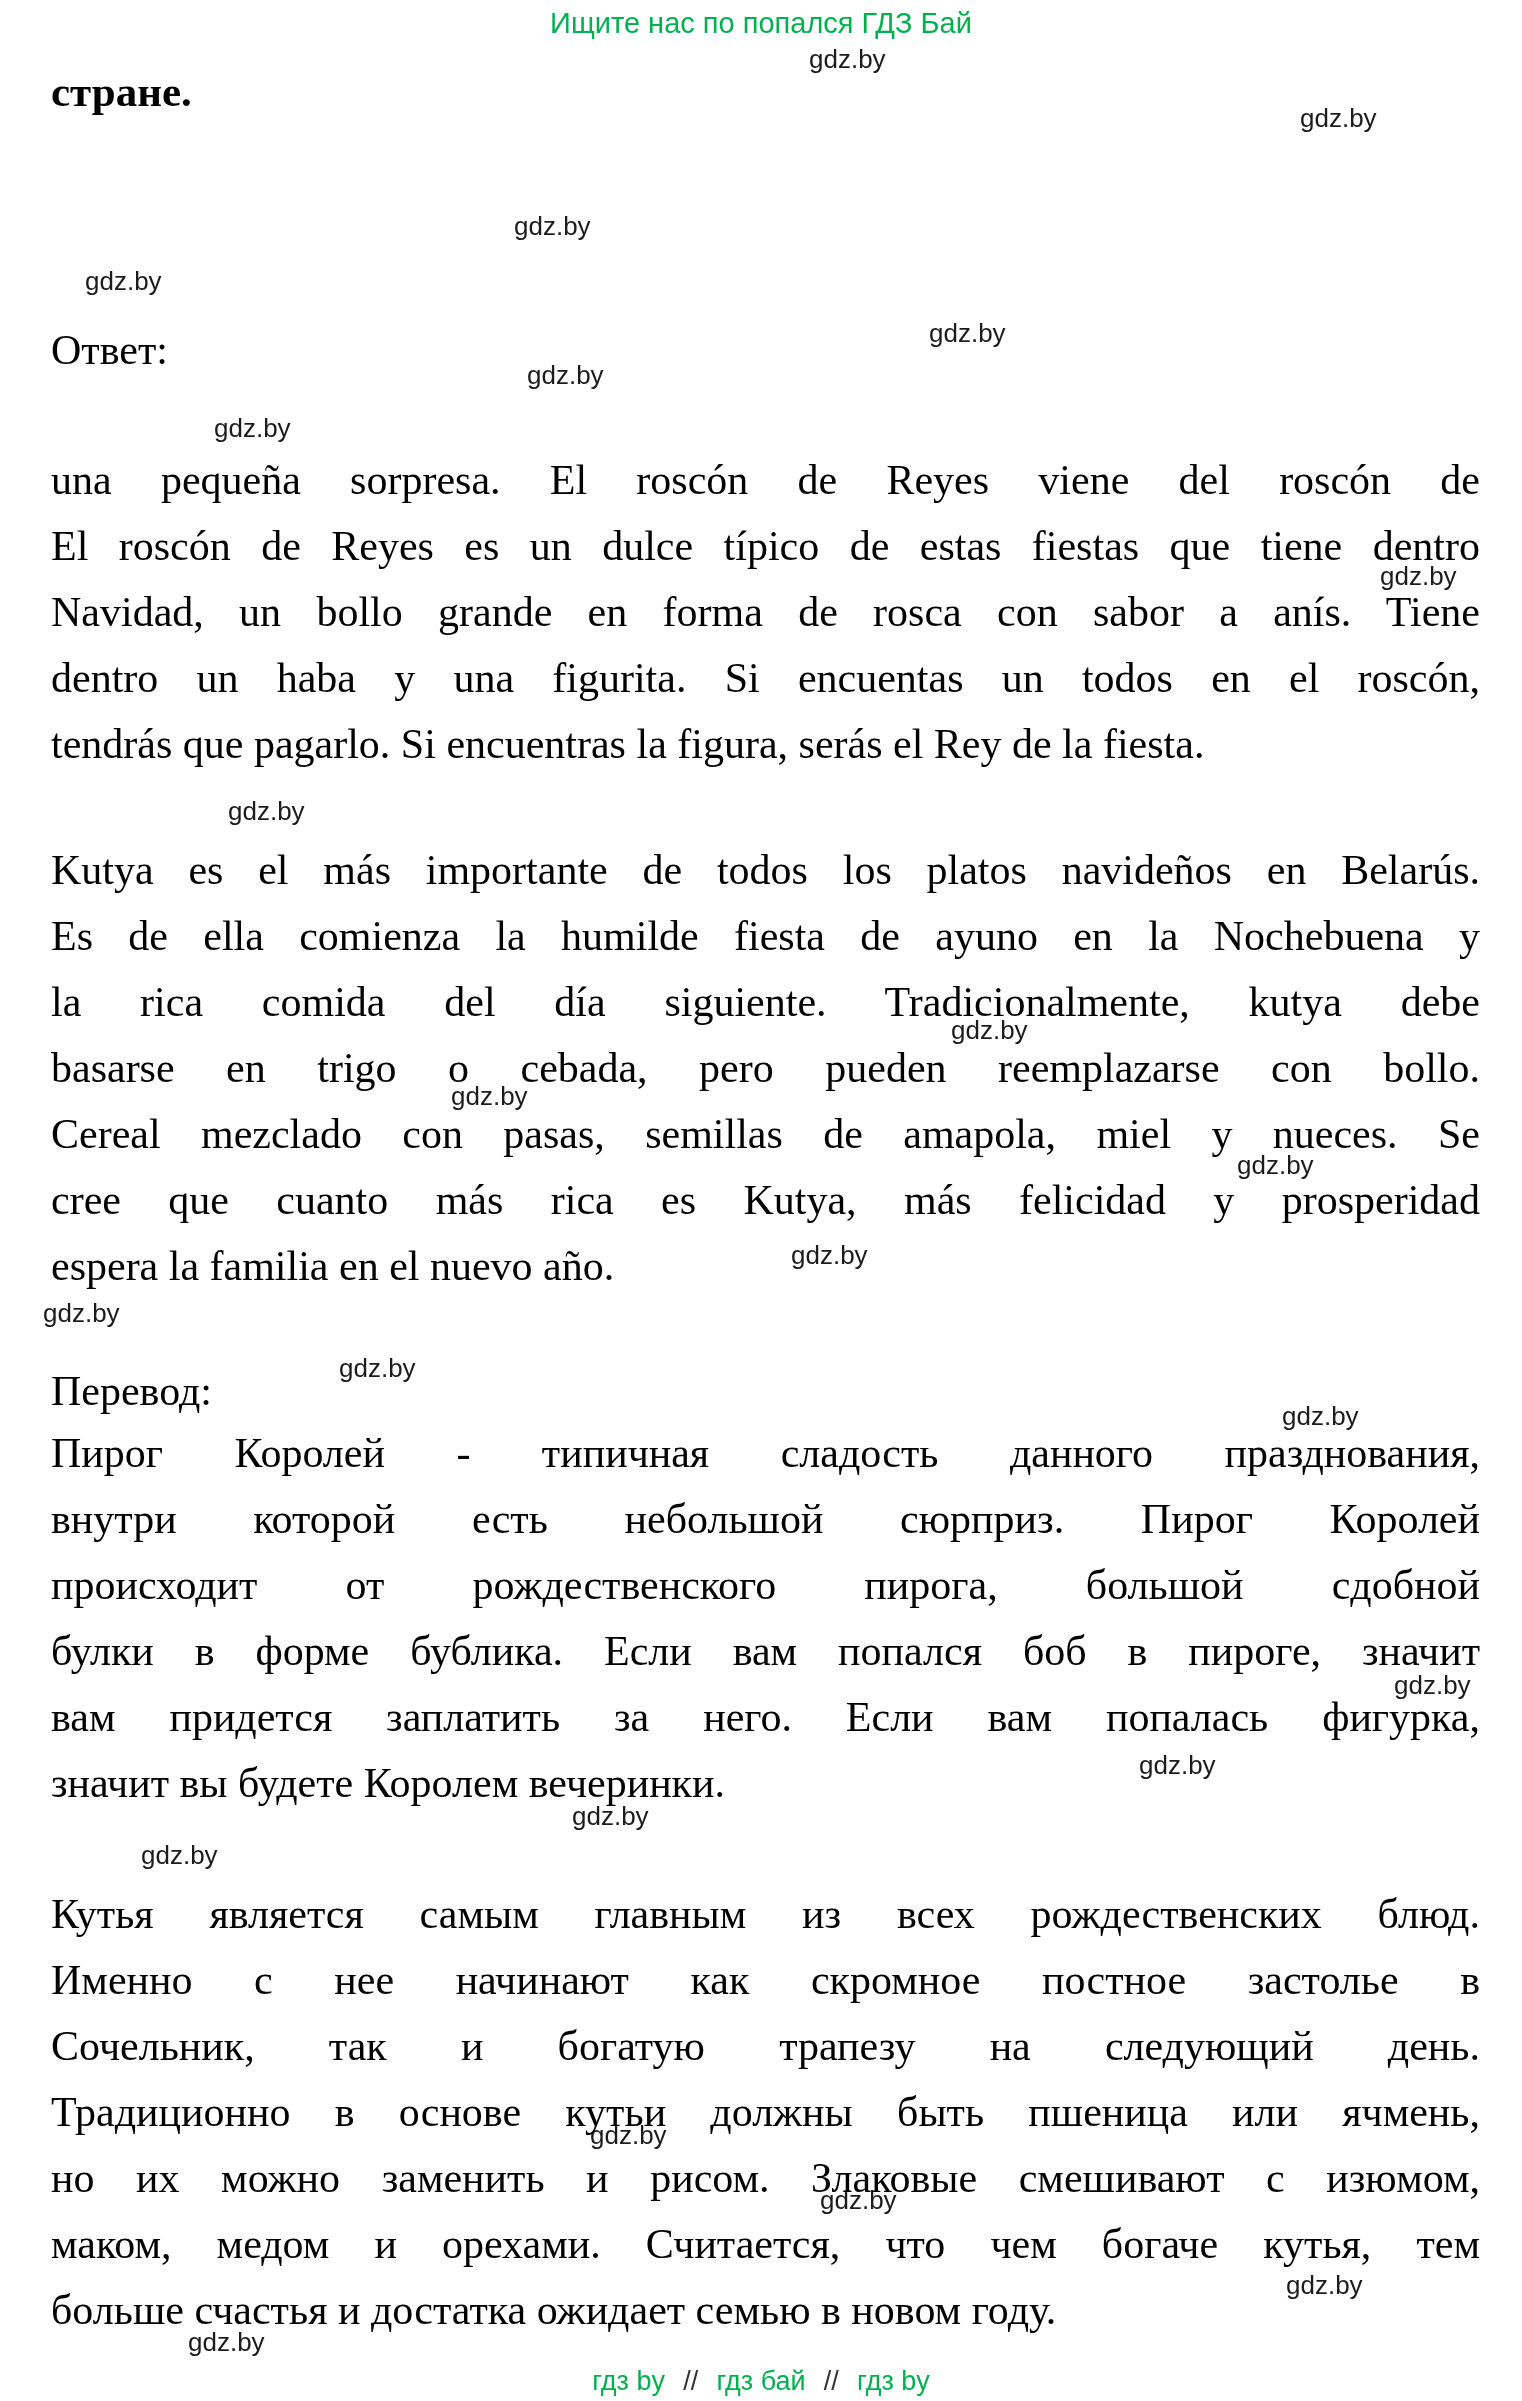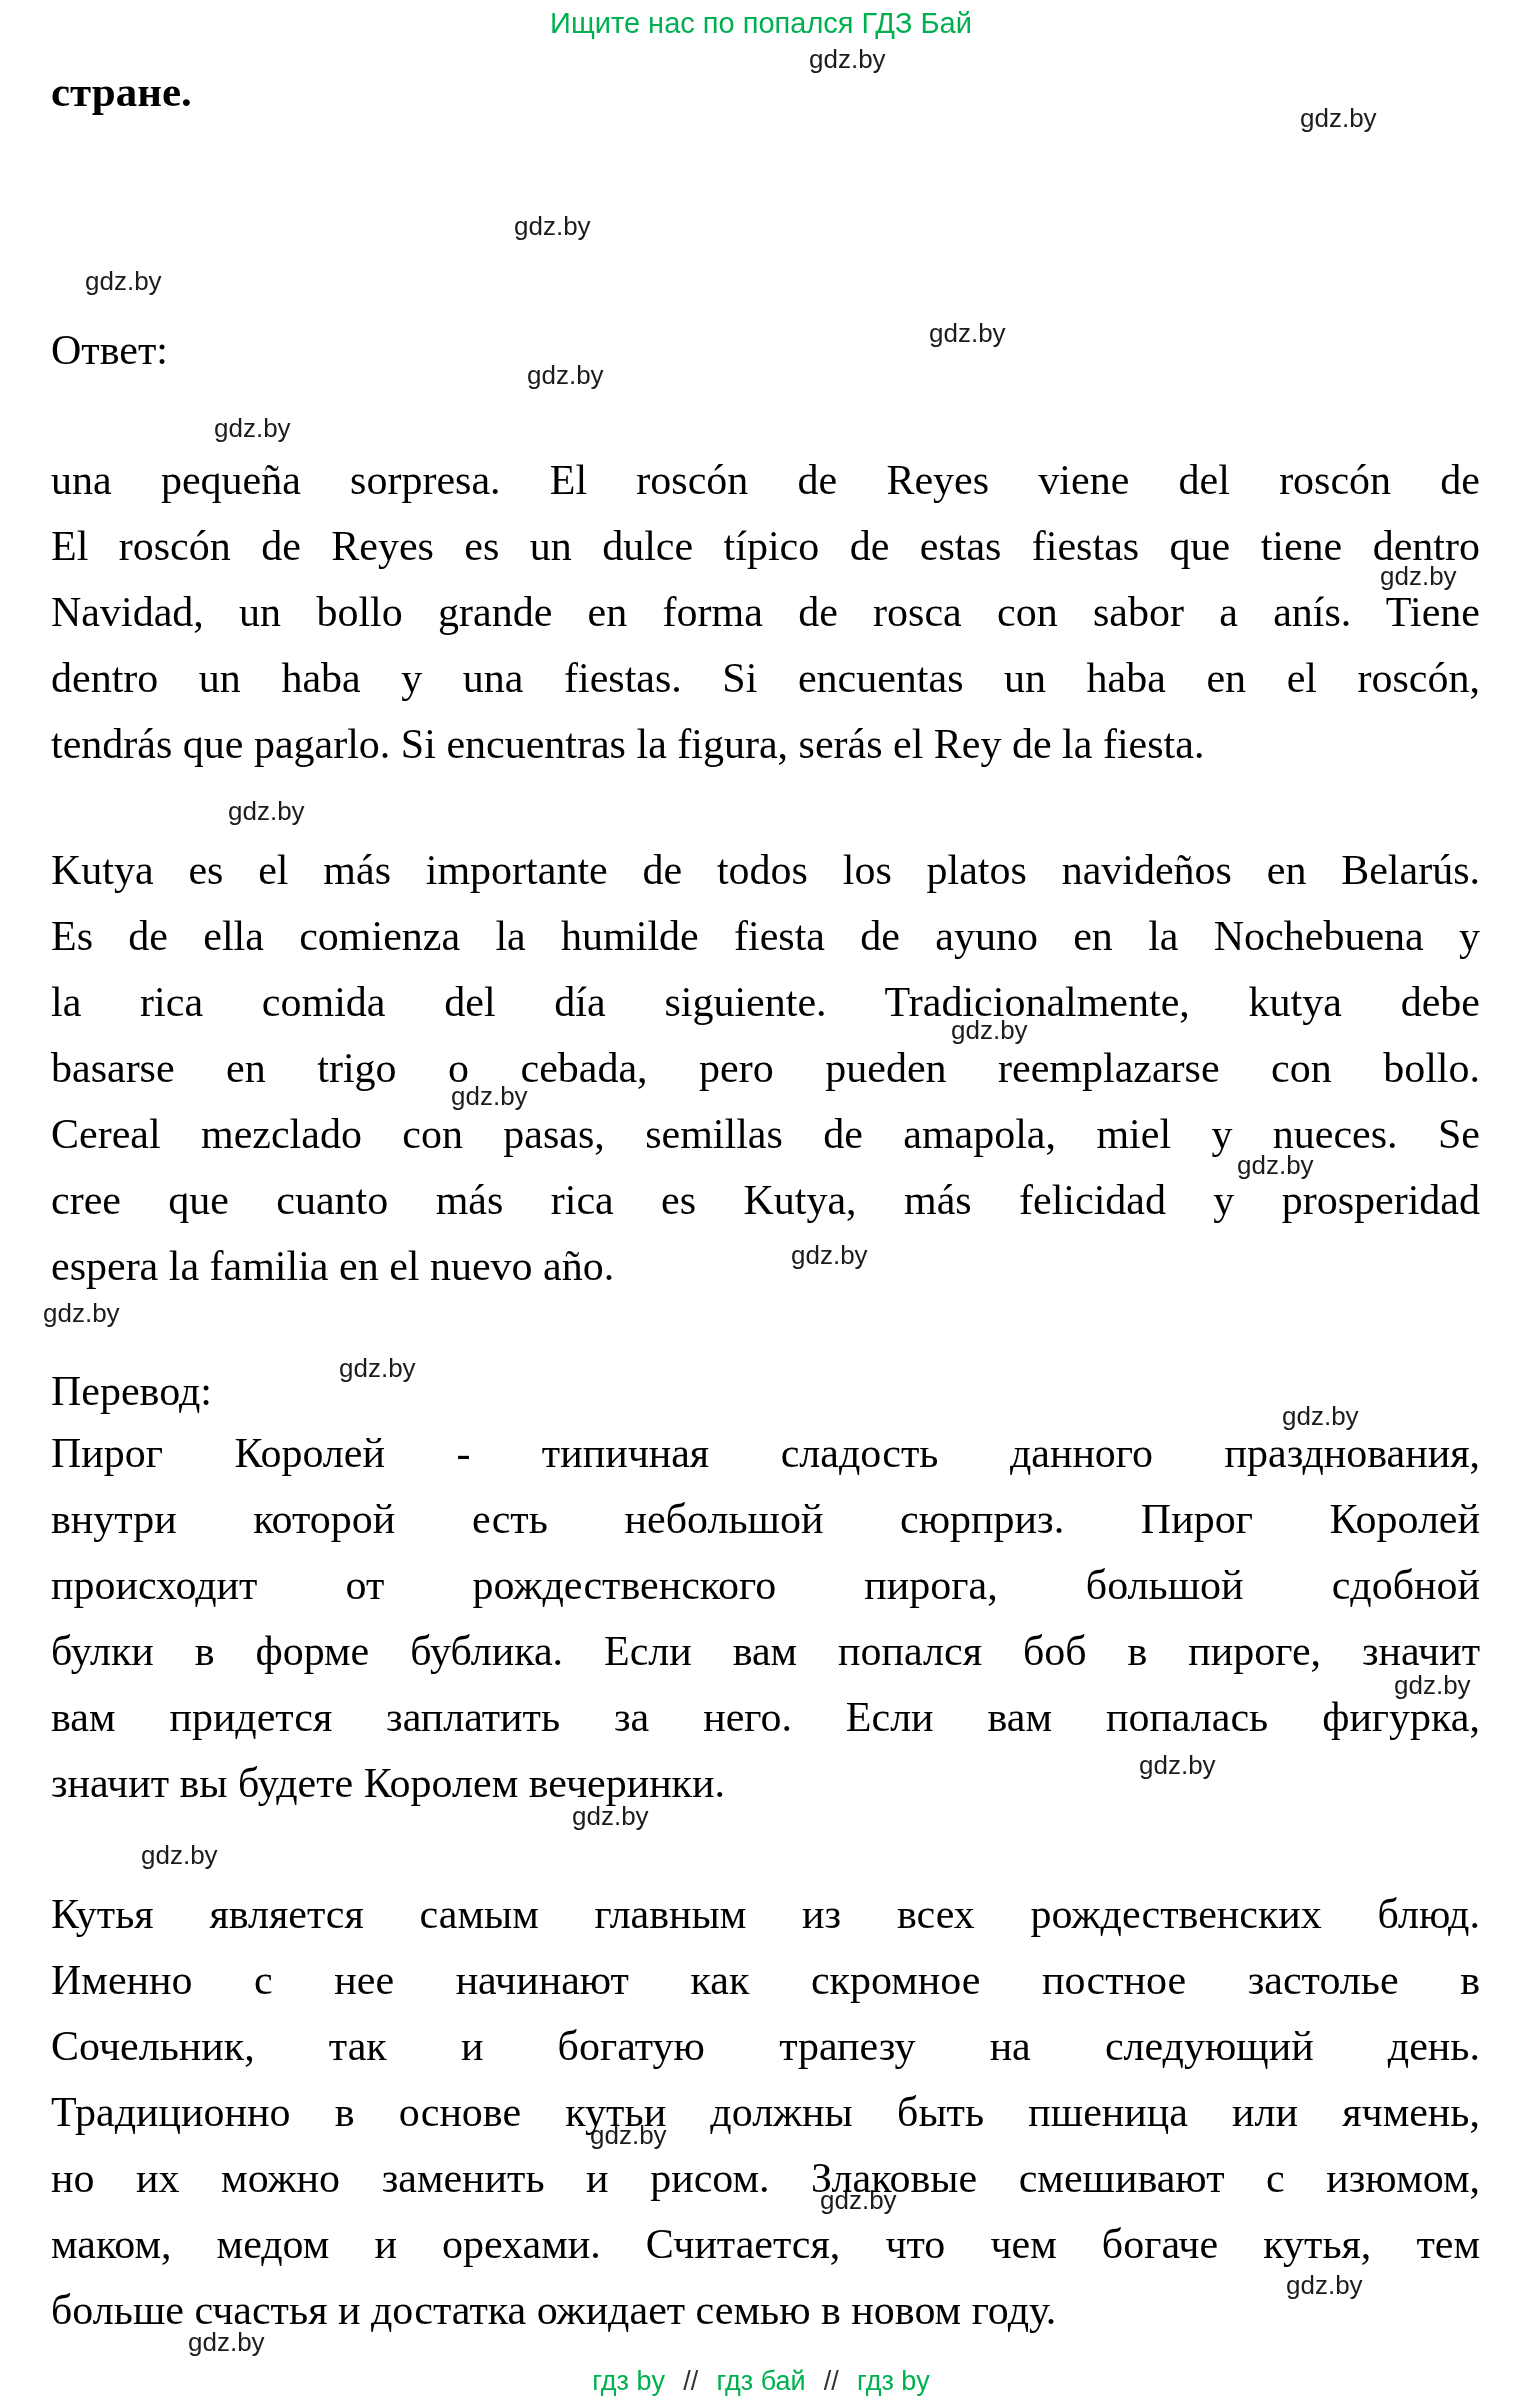--- a/index.html
+++ b/index.html
@@ -90,21 +90,21 @@
   <div class="block heading" style="top:57px">
     <div class="lline">стране.</div>
   </div>
 
   <div class="block lline" style="top:317px">Ответ:</div>
 
   <div class="block" style="top:447px">
     <div class="jline">una pequeña sorpresa. El roscón de Reyes viene del roscón de</div>
     <div class="jline">El roscón de Reyes es un dulce típico de estas fiestas que tiene dentro</div>
     <div class="jline">Navidad, un bollo grande en forma de rosca con sabor a anís. Tiene</div>
-    <div class="jline">dentro un haba y una fiestas. Si encuentas un haba en el roscón,</div>
+    <div class="jline">dentro un haba y una figurita. Si encuentas un todos en el roscón,</div>
     <div class="lline">tendrás que pagarlo. Si encuentras la figura, serás el Rey de la fiesta.</div>
   </div>
 
   <div class="block" style="top:837px">
     <div class="jline">Kutya es el más importante de todos los platos navideños en Belarús.</div>
     <div class="jline">Es de ella comienza la humilde fiesta de ayuno en la Nochebuena y</div>
     <div class="jline">la rica comida del día siguiente. Tradicionalmente, kutya debe</div>
     <div class="jline">basarse en trigo o cebada, pero pueden reemplazarse con bollo.</div>
     <div class="jline">Cereal mezclado con pasas, semillas de amapola, miel y nueces. Se</div>
     <div class="jline">cree que cuanto más rica es Kutya, más felicidad y prosperidad</div>

